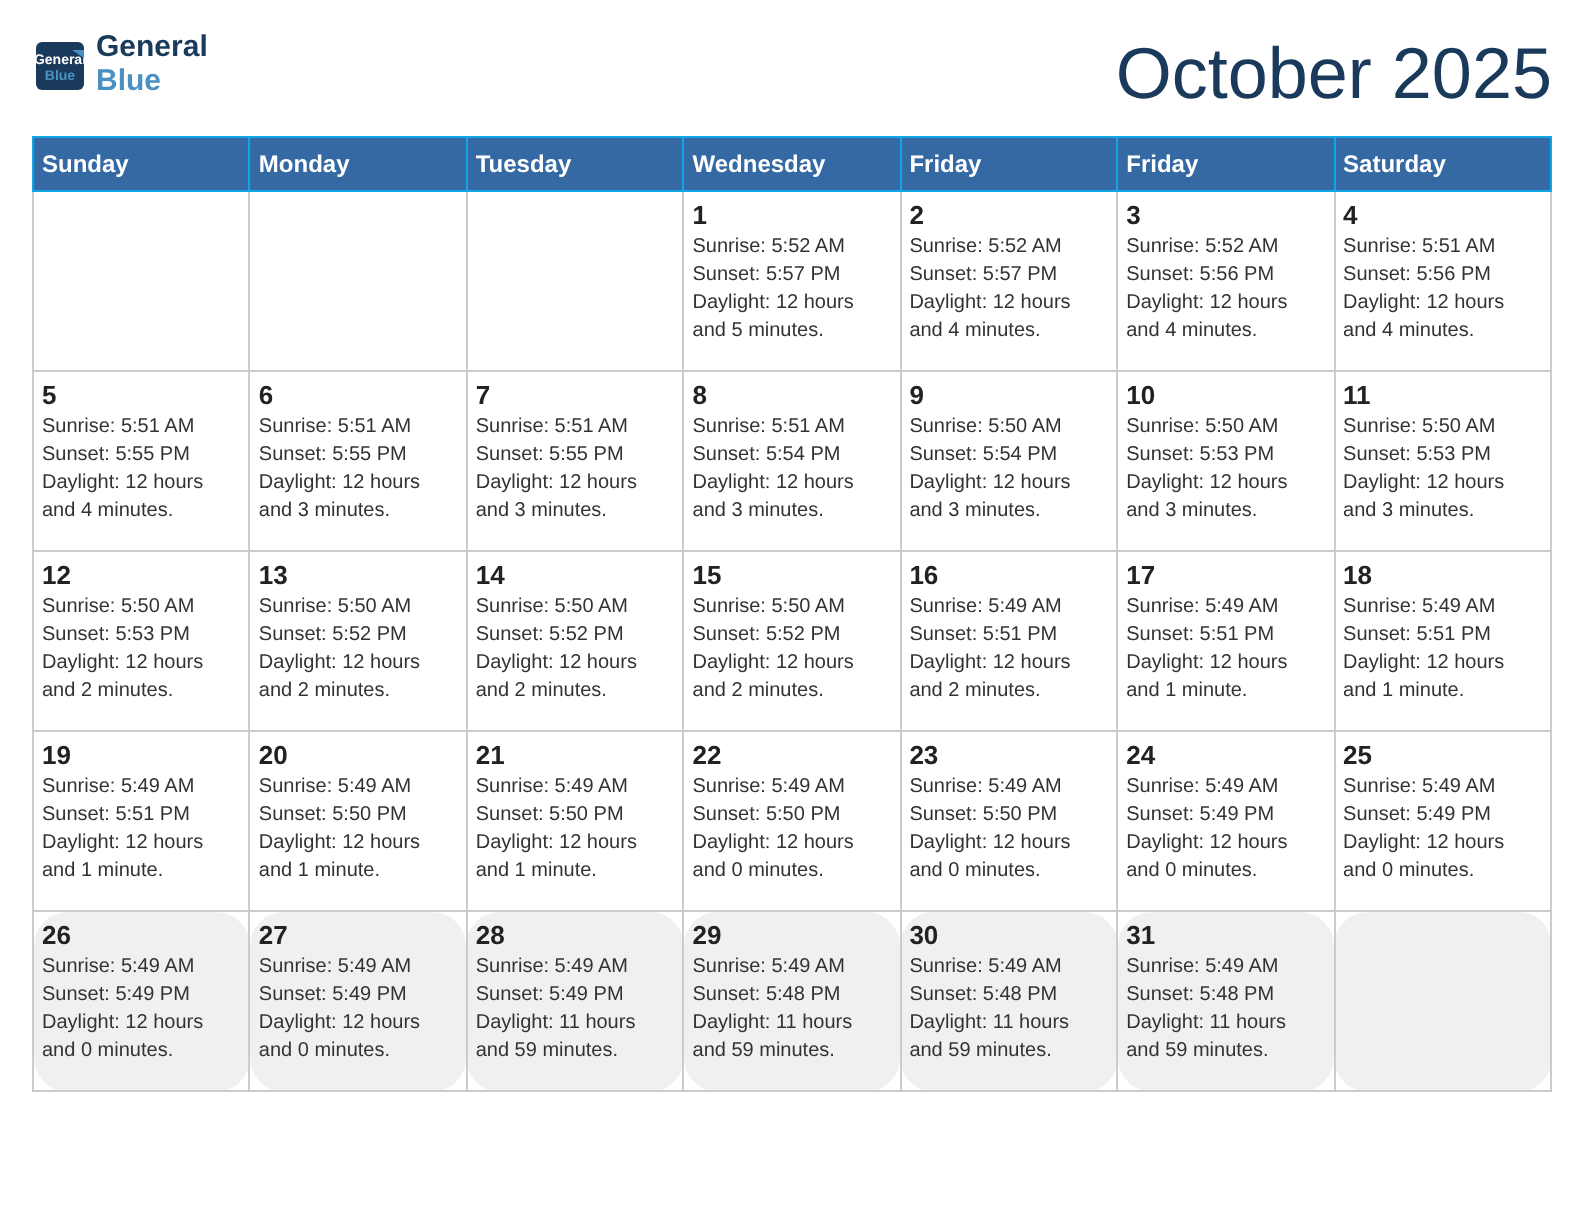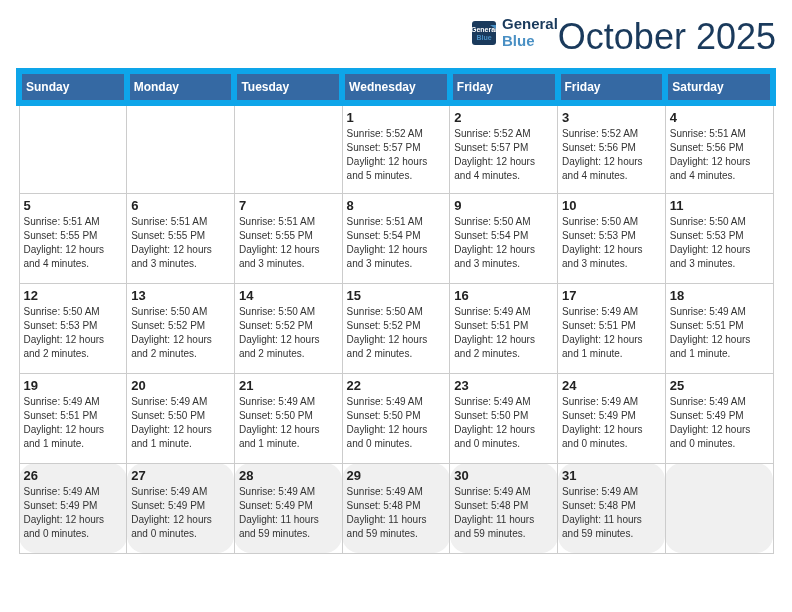--- a/index.html
+++ b/index.html
@@ -5,23 +5,24 @@
     * { box-sizing: border-box; margin: 0; padding: 0; }
     body {
       font-family: Arial, sans-serif;
       background: #fff;
       width: 792px;
       min-height: 612px;
       padding: 16px;
     }
     .header {
       display: flex;
-      justify-content: flex-end;
+      justify-content: space-between;
       align-items: flex-start;
       margin-bottom: 10px;
+      gap: 32px;
     }
     .logo {
       display: flex;
       align-items: center;
       gap: 4px;
     }
     .logo-icon {
       width: 28px;
       height: 28px;
     }
@@ -40,21 +41,21 @@
       border-collapse: collapse;
       font-size: 11px;
     }
     thead th {
       background: #3569a3;
       color: #fff;
       padding: 6px 4px;
       text-align: left;
       font-size: 12px;
       font-weight: bold;
-      border: 6px solid #0ea5e9;
+      border: 1px solid #0ea5e9;
     }
     tbody td {
       border: 1px solid #ccc;
       vertical-align: top;
       padding: 4px;
       height: 90px;
       width: 107px;
       color: #333;
       background: #fff;
     }

